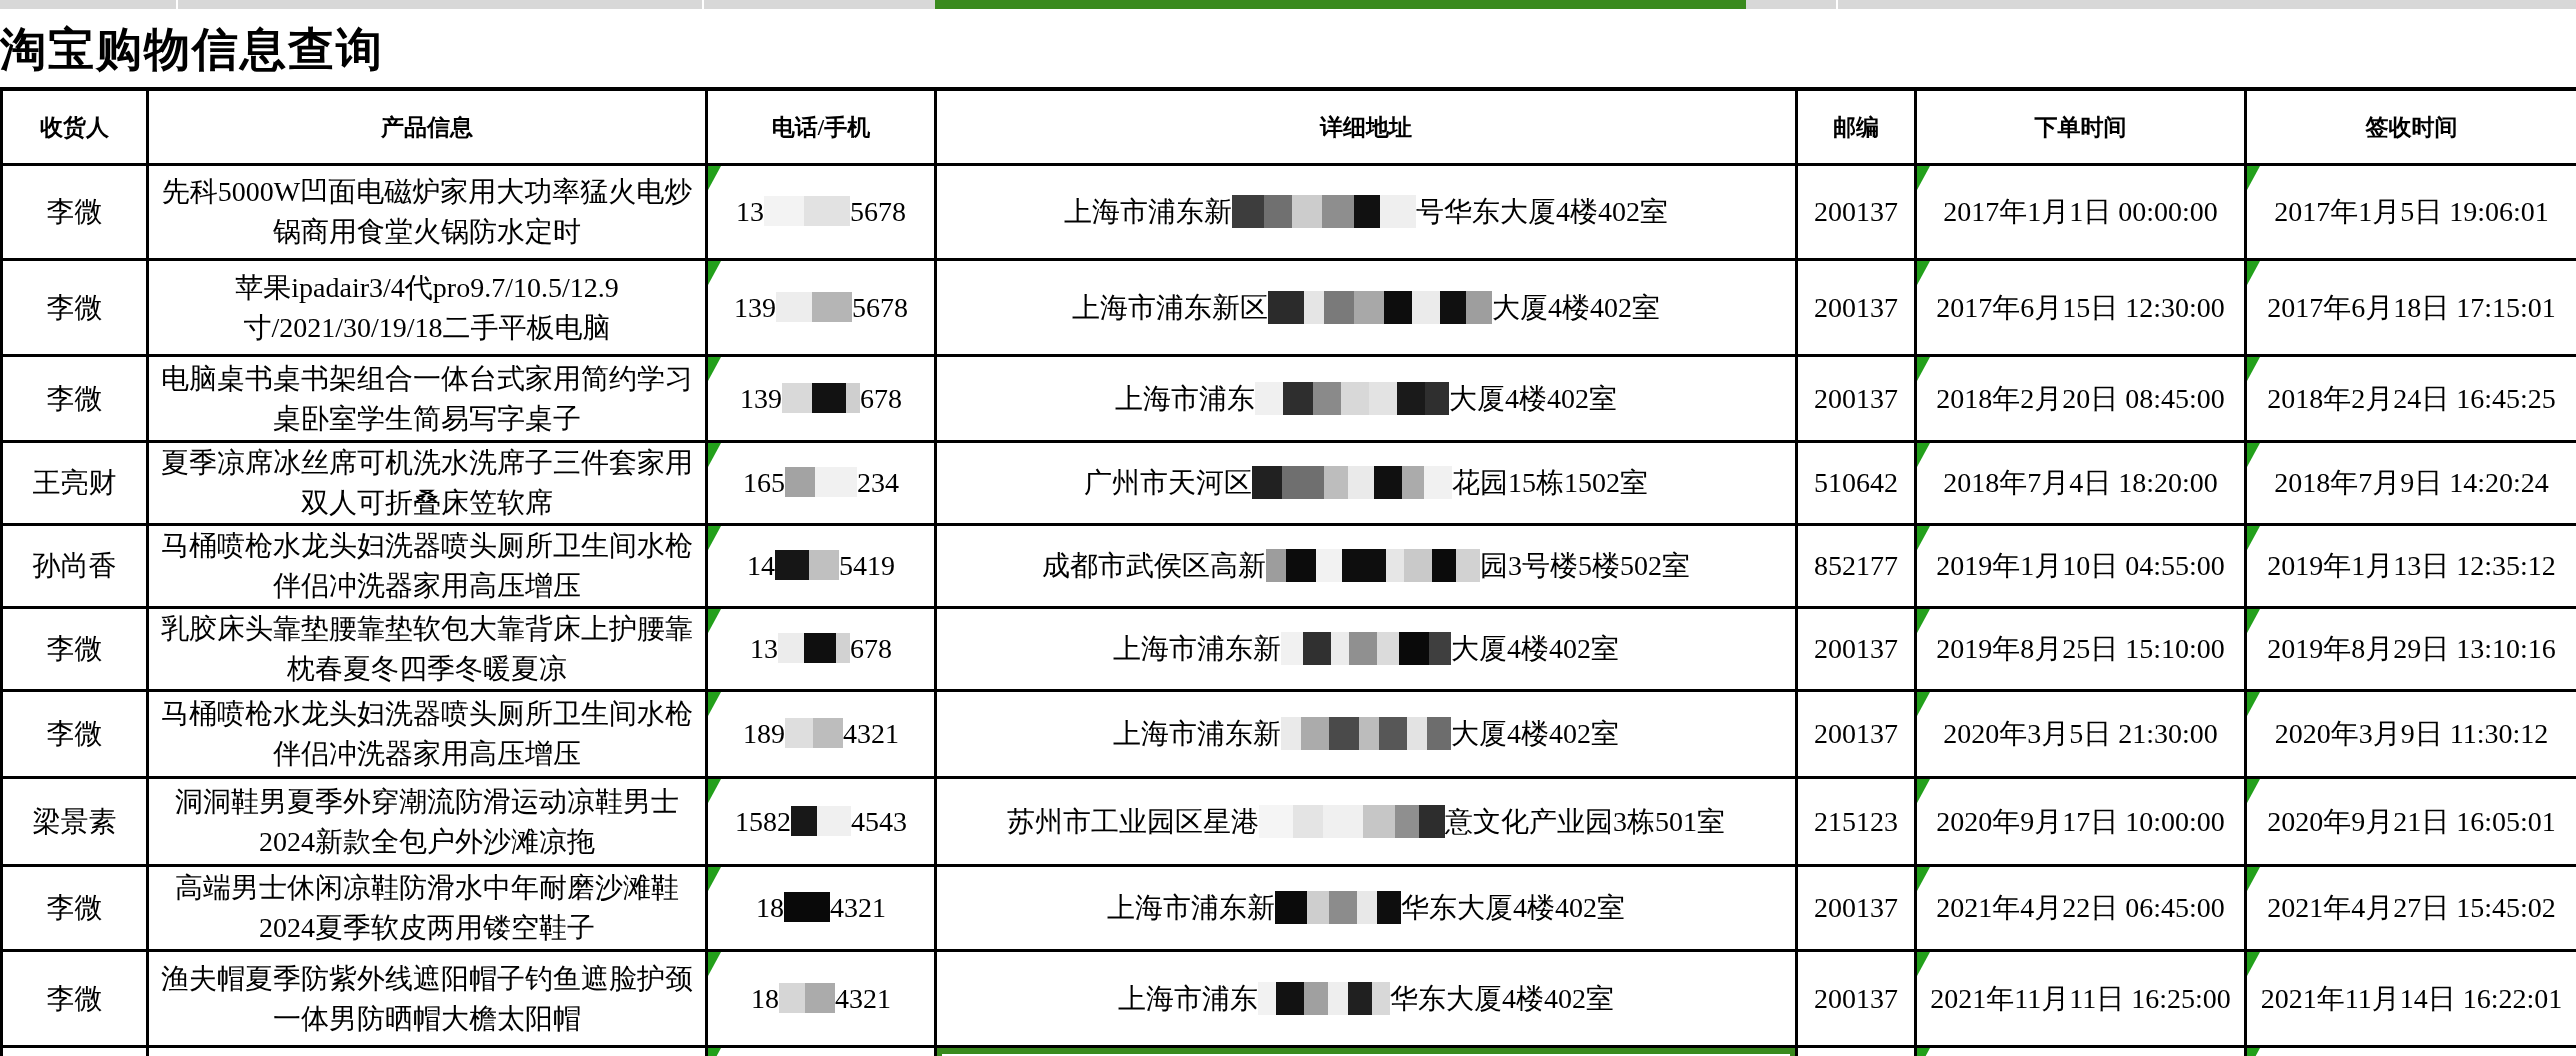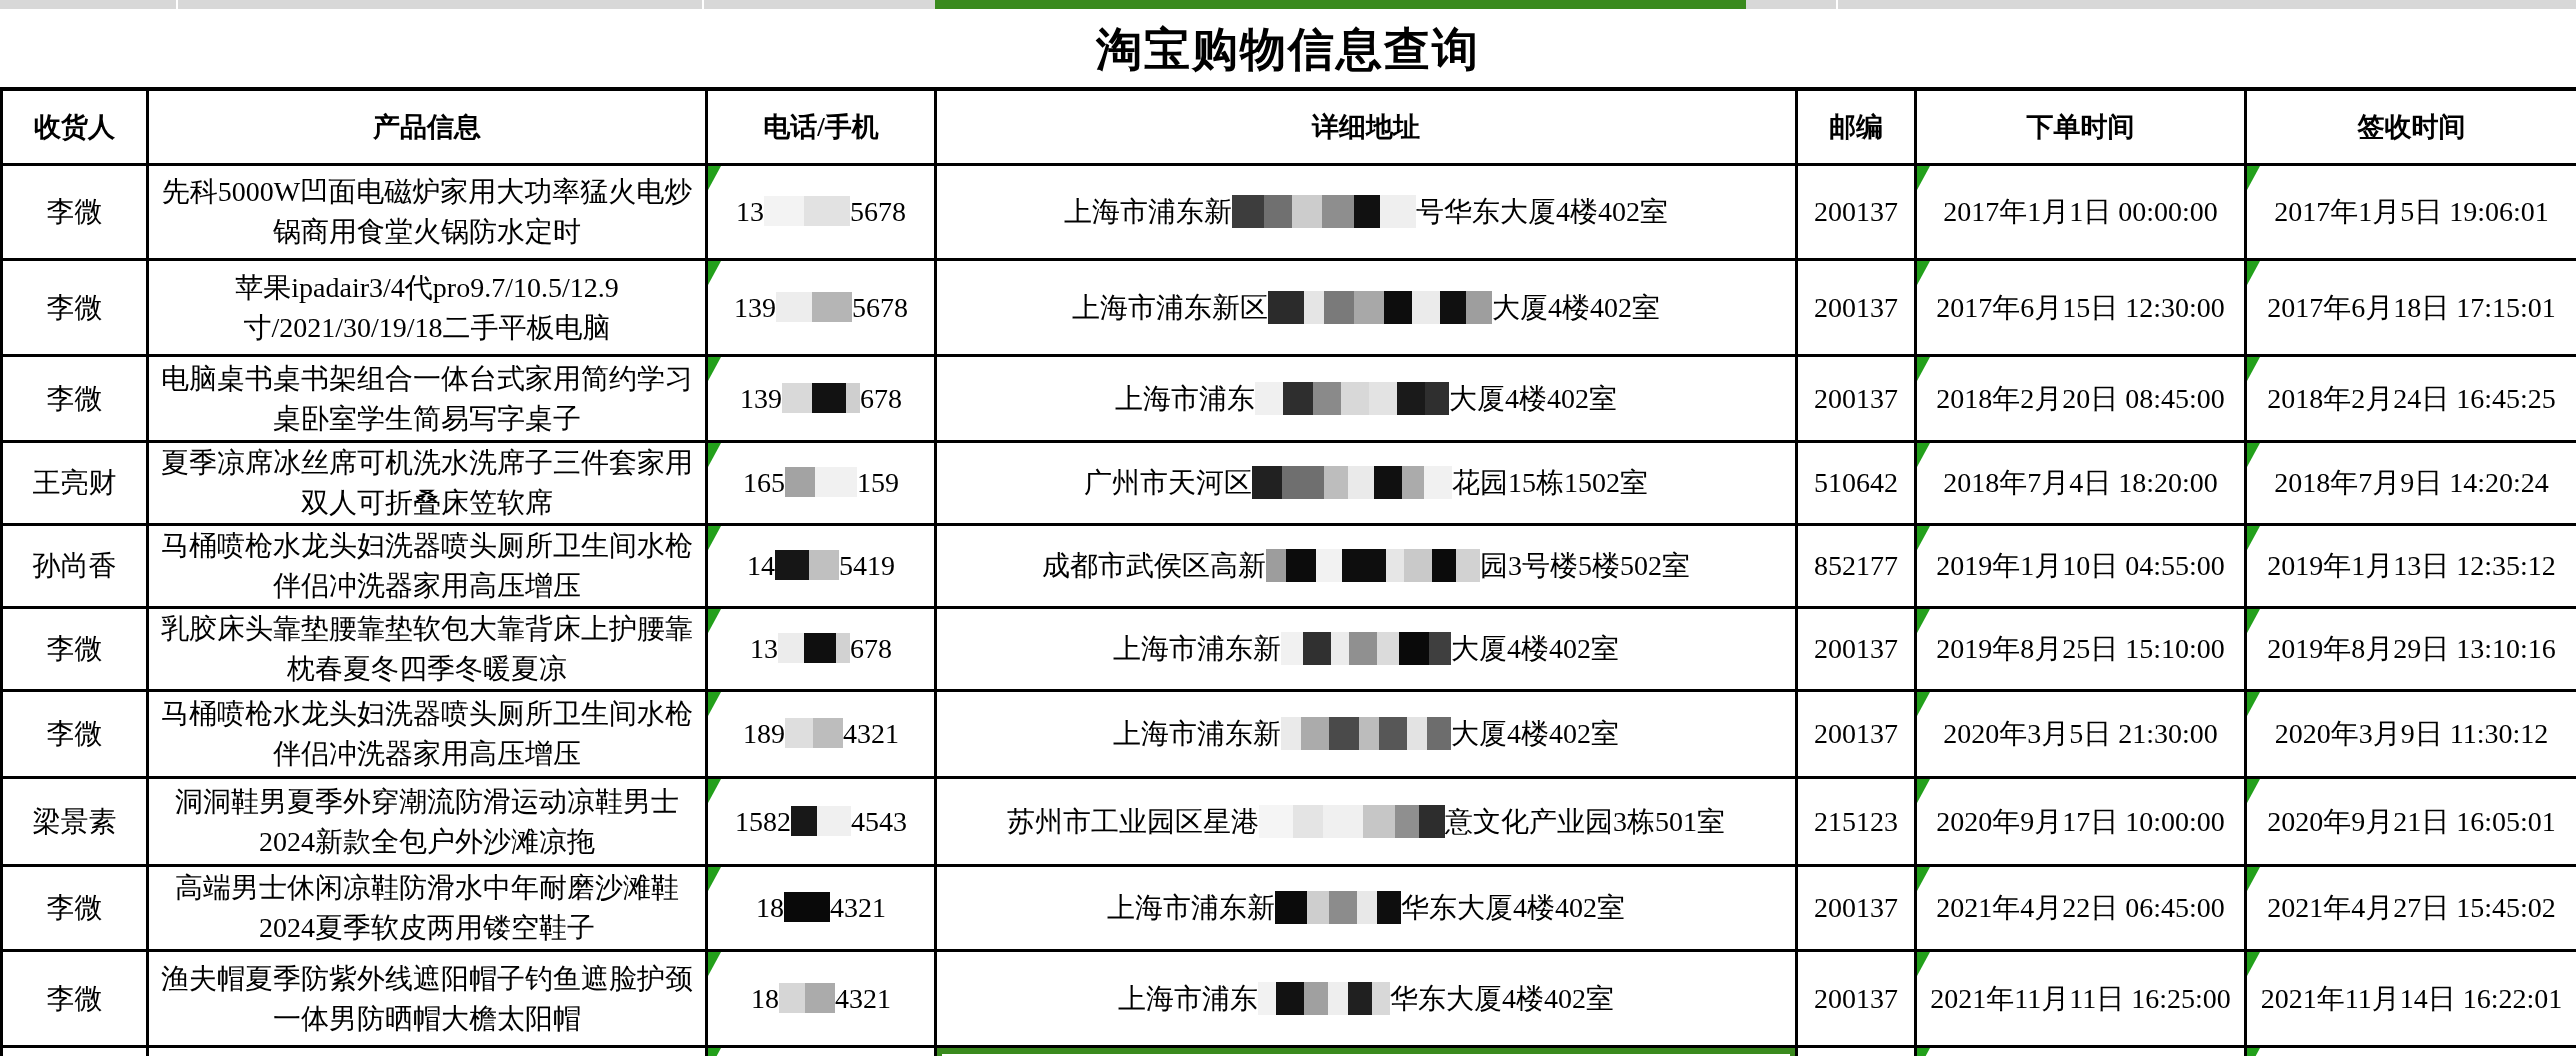--- a/index.html
+++ b/index.html
@@ -9,26 +9,26 @@
     position:relative;
   }
   
   .strip{position:absolute;top:0;left:0;width:2576px;height:9px;display:flex;}
   .strip>div{height:9px;}
   .seg-gray{background:var(--strip);}
   .seg-gap{background:#fff;}
   .seg-green{background:var(--green);}
   
   .title-band{position:absolute;top:9px;left:0;width:2576px;height:81px;
-    display:flex;align-items:center;justify-content:center;}
+    display:flex;align-items:center;justify-content:flex-start;}
   .title-band h1{margin:0;font-size:46px;font-weight:bold;letter-spacing:2px;}
   
   table{position:absolute;top:87px;left:0;width:2576px;border-collapse:collapse;table-layout:fixed;}
   th,td{border:3px solid #000;overflow:hidden;position:relative;padding:0;}
-  thead th{border-top:4px solid #000;font-size:27px;font-weight:bold;height:72px;background:#fff;}
+  thead th{border-top:4px solid #000;font-size:23px;font-weight:bold;height:72px;background:#fff;}
   td{text-align:center;vertical-align:middle;font-size:28px;background:#fff;}
   td.c-product{line-height:40px;padding:0 2px;}
   td.c-phone,td.c-order,td.c-receipt,td.c-zip{font-size:28px;}
   .tri{position:absolute;top:0;left:0;width:0;height:0;
     border-left:13px solid var(--tri);border-bottom:24px solid transparent;}
   .blk{display:inline-block;vertical-align:-5px;height:30px;}
   td.c-address .blk{height:33px;vertical-align:-7px;}
   tr.partial td{height:13px;}
   td.selected{box-shadow:inset 0 6px 0 var(--green),inset 5px 0 0 var(--green),inset -5px 0 0 var(--green);}
 </style>
@@ -96,21 +96,21 @@
         <td class="c-product">电脑桌书桌书架组合一体台式家用简约学习桌卧室学生简易写字桌子</td>
         <td class="c-phone"><span class="tri"></span><span>139</span><span class="blk" style="width: 30px; background: rgb(217, 217, 217);"></span><span class="blk" style="width: 34px; background: rgb(18, 18, 18);"></span><span class="blk" style="width: 14px; background: rgb(207, 207, 207);"></span><span>678</span></td>
         <td class="c-address"><span>上海市浦东</span><span class="blk" style="width: 28px; background: rgb(240, 240, 240);"></span><span class="blk" style="width: 30px; background: rgb(46, 46, 46);"></span><span class="blk" style="width: 28px; background: rgb(138, 138, 138);"></span><span class="blk" style="width: 28px; background: rgb(216, 216, 216);"></span><span class="blk" style="width: 28px; background: rgb(227, 227, 227);"></span><span class="blk" style="width: 28px; background: rgb(26, 26, 26);"></span><span class="blk" style="width: 24px; background: rgb(47, 47, 47);"></span><span>大厦4楼402室</span></td>
         <td class="c-zip">200137</td>
         <td class="c-order"><span class="tri"></span><span>2018年2月20日 08:45:00</span></td>
         <td class="c-receipt"><span class="tri"></span><span>2018年2月24日 16:45:25</span></td>
       </tr>
       <tr style="height: 79px;">
         <td class="c-recipient">王亮财</td>
         <td class="c-product">夏季凉席冰丝席可机洗水洗席子三件套家用双人可折叠床笠软席</td>
-        <td class="c-phone"><span class="tri"></span><span>165</span><span class="blk" style="width: 30px; background: rgb(163, 163, 163);"></span><span class="blk" style="width: 42px; background: rgb(241, 241, 241);"></span><span>159</span></td>
+        <td class="c-phone"><span class="tri"></span><span>165</span><span class="blk" style="width: 30px; background: rgb(163, 163, 163);"></span><span class="blk" style="width: 42px; background: rgb(241, 241, 241);"></span><span>234</span></td>
         <td class="c-address"><span>广州市天河区</span><span class="blk" style="width: 30px; background: rgb(33, 33, 33);"></span><span class="blk" style="width: 42px; background: rgb(111, 111, 111);"></span><span class="blk" style="width: 24px; background: rgb(189, 189, 189);"></span><span class="blk" style="width: 26px; background: rgb(234, 234, 234);"></span><span class="blk" style="width: 28px; background: rgb(16, 16, 16);"></span><span class="blk" style="width: 22px; background: rgb(171, 171, 171);"></span><span class="blk" style="width: 28px; background: rgb(241, 241, 241);"></span><span>花园15栋1502室</span></td>
         <td class="c-zip">510642</td>
         <td class="c-order"><span class="tri"></span><span>2018年7月4日 18:20:00</span></td>
         <td class="c-receipt"><span class="tri"></span><span>2018年7月9日 14:20:24</span></td>
       </tr>
       <tr style="height: 79px;">
         <td class="c-recipient">孙尚香</td>
         <td class="c-product">马桶喷枪水龙头妇洗器喷头厕所卫生间水枪伴侣冲洗器家用高压增压</td>
         <td class="c-phone"><span class="tri"></span><span>14</span><span class="blk" style="width: 34px; background: rgb(22, 22, 22);"></span><span class="blk" style="width: 30px; background: rgb(192, 192, 192);"></span><span>5419</span></td>
         <td class="c-address"><span>成都市武侯区高新</span><span class="blk" style="width: 20px; background: rgb(157, 157, 157);"></span><span class="blk" style="width: 30px; background: rgb(12, 12, 12);"></span><span class="blk" style="width: 26px; background: rgb(242, 242, 242);"></span><span class="blk" style="width: 44px; background: rgb(14, 14, 14);"></span><span class="blk" style="width: 18px; background: rgb(230, 230, 230);"></span><span class="blk" style="width: 28px; background: rgb(201, 201, 201);"></span><span class="blk" style="width: 24px; background: rgb(11, 11, 11);"></span><span class="blk" style="width: 24px; background: rgb(210, 210, 210);"></span><span>园3号楼5楼502室</span></td>

